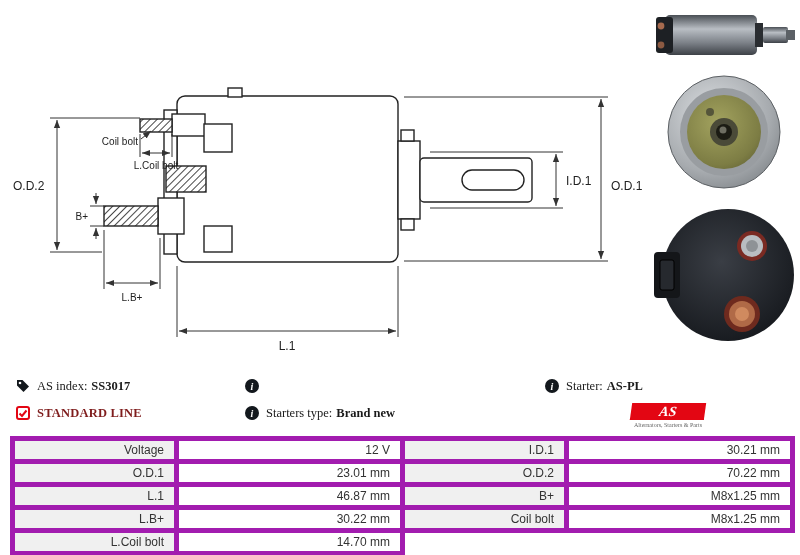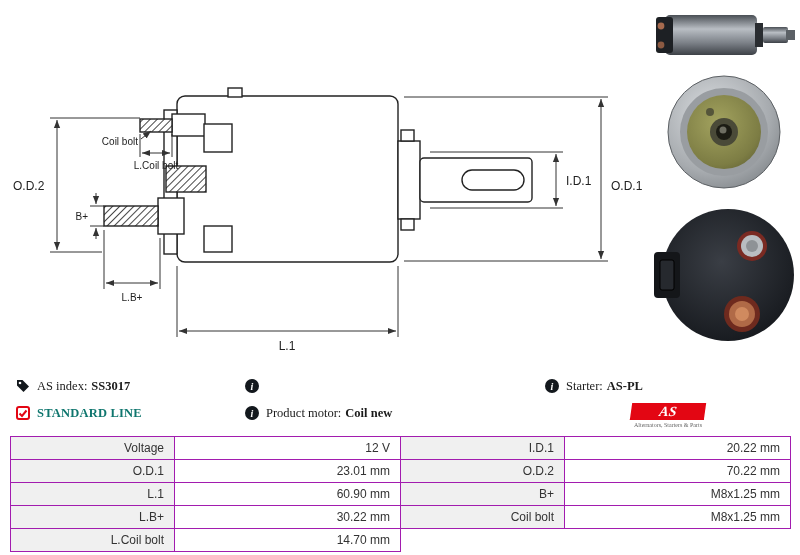--- a/index.html
+++ b/index.html
@@ -18,32 +18,32 @@
   
   .info-bar { position:absolute; left:0; top:372px; width:800px; height:58px; display:flex; font-size:12.5px; color:#1a1a1a;font-family:Liberation Serif, serif; }
   .info-col { display:flex; flex-direction:column; gap:7px; padding-top:4px; }
   .info-col.c1 { width:235px; padding-left:16px; }
   .info-col.c2 { width:300px; padding-left:10px; }
   .info-col.c3 { width:265px; padding-left:10px; }
   .info-line { display:flex; align-items:center; height:20px; white-space:nowrap; }
   .icon { margin-right:7px; flex:0 0 auto; display:inline-flex; }
   .lbl-txt { margin-right:4px; }
   .b { font-weight:700; }
-  .red-line { color:#0f766e; font-weight:700; letter-spacing:0.2px; }
+  .red-line { color:#7f1d1d; font-weight:700; letter-spacing:0.2px; }
   .info-icon { width:14px; height:14px; border-radius:50%; background:#13181d; color:#fff;
                font-size:10px; font-weight:700; font-style:italic; align-items:center; justify-content:center; display:inline-flex; }
   .as-logo { margin-left:86px; width:74px; text-align:center; }
   .as-logo-box { background:#e30613; color:#fff; font-weight:700; font-style:italic; font-size:14px;
                  height:17px; line-height:17px; transform:skewX(-8deg); border-bottom:2px solid #e30613; }
   .as-logo-sub { font-size:6px; color:#666; margin-top:2px; white-space:nowrap; }
 
   
   .specs { position:absolute; left:10px; top:436px; width:780px; border-collapse:collapse;
            font-size:12px; color:#333; table-layout:fixed; }
-  .specs td { border:1px solid #a21caf; height:23px; padding:2px 10px 2px 4px; text-align:right; overflow:hidden; }
+  .specs td { border:5px solid #a21caf; height:23px; padding:2px 10px 2px 4px; text-align:right; overflow:hidden; }
   .specs td.lbl { background:#f0f0f0; width:164px; }
   .specs td.val { background:#fff; width:226px;margin-left:40px; }
   .specs td.blank { border:none; background:#fff; }
 </style>
 </head>
 <body>
 
 <div class="page">
 
   <svg class="drawing" width="648" height="368" viewBox="0 0 648 368">
@@ -203,22 +203,22 @@
         <span>STANDARD LINE</span>
       </div>
     </div>
 
     <div class="info-col c2">
       <div class="info-line">
         <span class="icon info-icon">i</span>
       </div>
       <div class="info-line">
         <span class="icon info-icon">i</span>
-        <span class="lbl-txt">Product motor:</span>
-        <span class="b">Coil new</span>
+        <span class="lbl-txt">Starters type:</span>
+        <span class="b">Brand new</span>
       </div>
     </div>
 
     <div class="info-col c3">
       <div class="info-line">
         <span class="icon info-icon">i</span>
         <span class="lbl-txt">Starter:</span>
         <span class="b">AS-PL</span>
       </div>
       <div class="as-logo">
@@ -227,31 +227,31 @@
       </div>
     </div>
   </div>
 
   <table class="specs">
     <tbody>
         <tr>
       <td class="lbl">Voltage</td>
       <td class="val">12 V</td>
       <td class="lbl">I.D.1</td>
-      <td class="val">20.22 mm</td>
+      <td class="val">30.21 mm</td>
     </tr>
     <tr>
       <td class="lbl">O.D.1</td>
       <td class="val">23.01 mm</td>
       <td class="lbl">O.D.2</td>
       <td class="val">70.22 mm</td>
     </tr>
     <tr>
       <td class="lbl">L.1</td>
-      <td class="val">60.90 mm</td>
+      <td class="val">46.87 mm</td>
       <td class="lbl">B+</td>
       <td class="val">M8x1.25 mm</td>
     </tr>
     <tr>
       <td class="lbl">L.B+</td>
       <td class="val">30.22 mm</td>
       <td class="lbl">Coil bolt</td>
       <td class="val">M8x1.25 mm</td>
     </tr>
     <tr>

